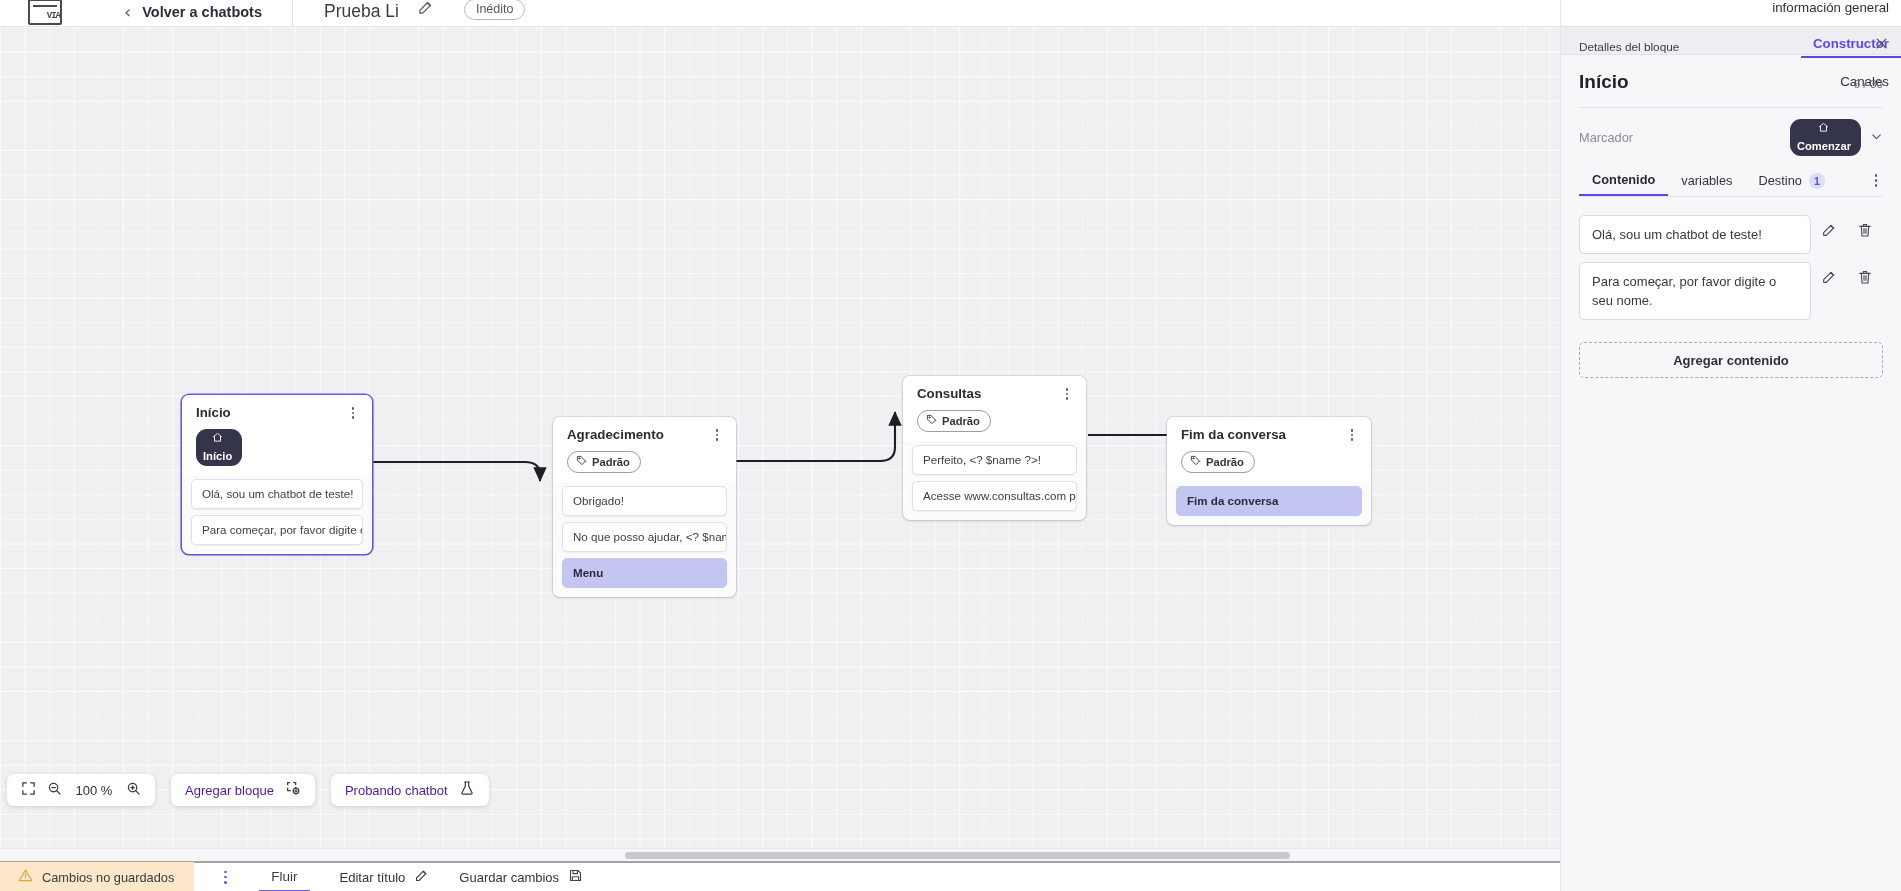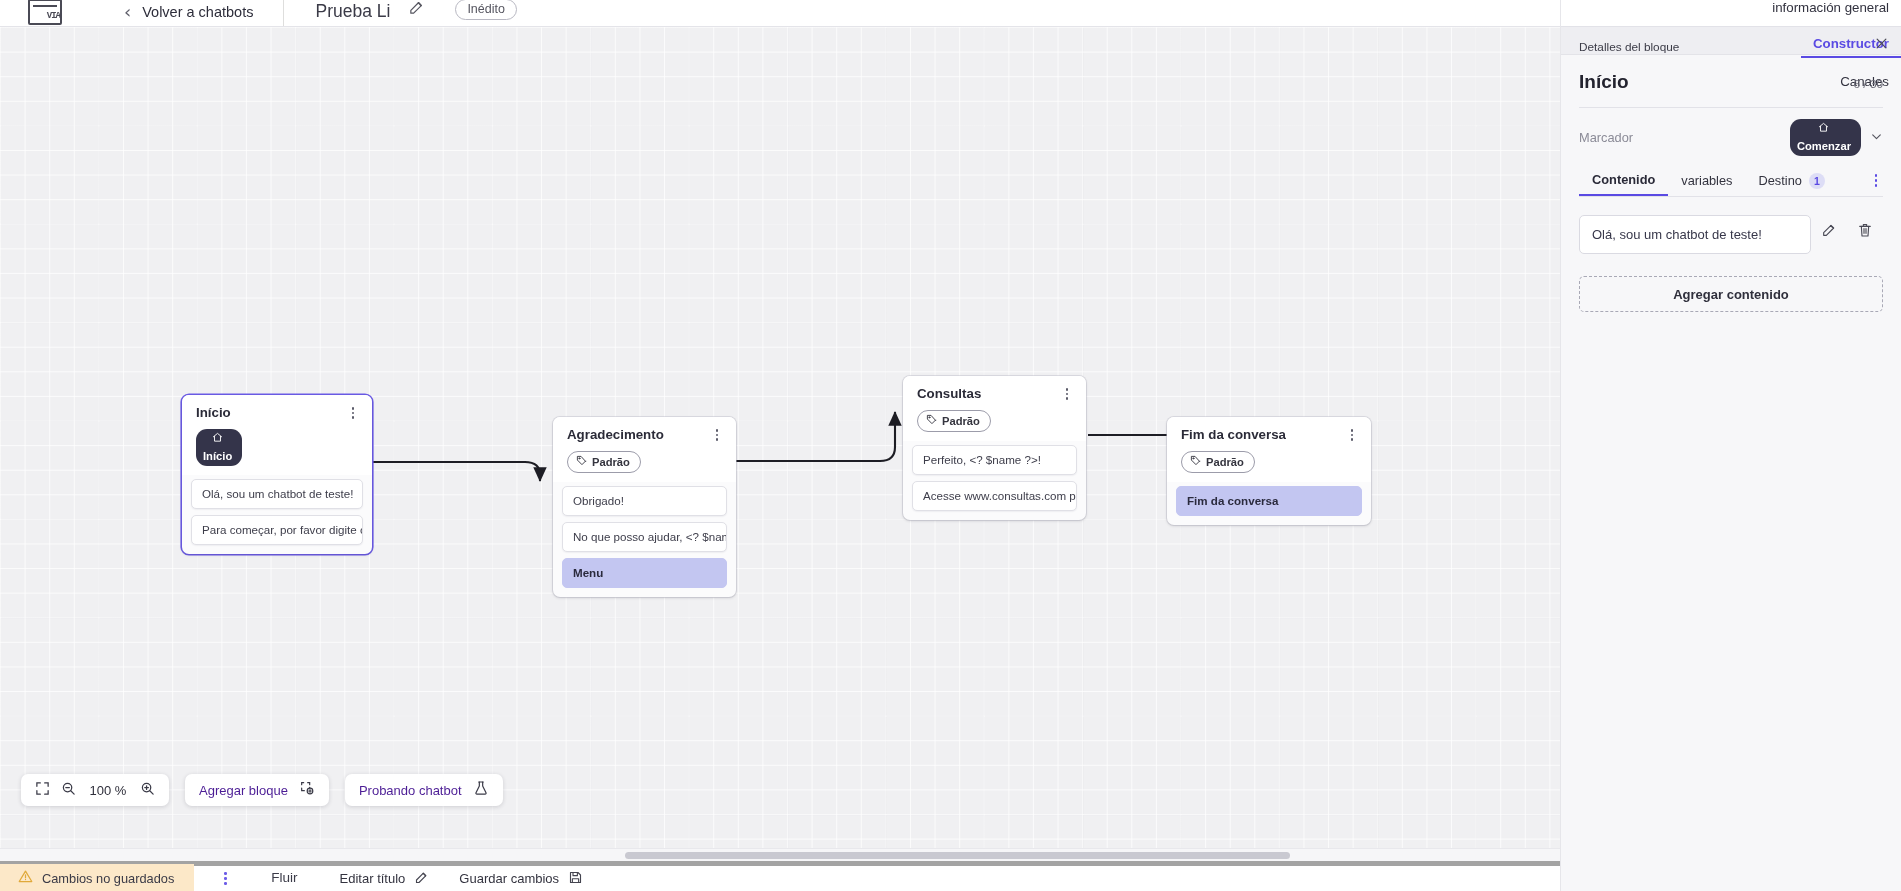--- a/index.html
+++ b/index.html
@@ -33,21 +33,21 @@
     letter-spacing: -1px; line-height: 12px; margin-bottom: 1px;
     font-family: "Liberation Mono", "DejaVu Sans Mono", monospace;
   }
   .back-chevron {
     margin-left: 62px; margin-bottom: 5px;
     font-size: 18px; color: #60606c; line-height: 1;
     font-family: "DejaVu Sans", sans-serif;
   }
   .back-label {
     margin-left: 11px; margin-bottom: 6px;
-    font-size: 14.5px; font-weight: 400; color: #2d2d3a;
+    font-size: 14.5px; font-weight: 700; color: #2d2d3a;
     white-space: nowrap;
   }
   .hdr-divider {
     margin-left: 30px; width: 1px; height: 27px; background: #dededd;
   }
   .bot-title {
     margin-left: 31px; margin-bottom: 4px;
     font-size: 17.5px; color: #3a3a47; white-space: nowrap;
   }
   .hdr-pencil { margin-left: 18px; margin-bottom: 6px; }
@@ -110,21 +110,21 @@
     padding: 7px 10px; font-size: 11.6px; color: #3d3d4a;
     line-height: 14px; white-space: nowrap; overflow: hidden;
     box-shadow: 0 1px 1.5px rgba(40,40,60,0.06);
   }
   .node-item.accent {
     background: #c3c6f1; border-color: #c3c6f1; color: #2a2a3d;
     font-weight: 600; box-shadow: none;
   }
 
   
-  .canvas-tools { position: absolute; left: 21px; bottom: 55px; display: flex; gap: 16px; }
+  .canvas-tools { position: absolute; left: 7px; bottom: 55px; display: flex; gap: 16px; }
   .tool-group {
     background: #ffffff; border-radius: 7px;
     box-shadow: 0 1px 4px rgba(30,30,50,0.16);
     height: 32px; display: flex; align-items: center;
     padding: 0 14px; gap: 11px;
   }
   .tool-label { font-size: 13px; color: #4c1d95; white-space: nowrap; }
   .zoom-val { font-size: 13px; color: #2f2f3b; white-space: nowrap; min-width: 42px; text-align: center; }
 
   
@@ -133,21 +133,21 @@
     background: #f6f6f8; border-top: 1px solid #e8e8ec;
   }
   .h-scroll-thumb {
     position: absolute; left: 625px; top: 3px; width: 665px; height: 7px;
     background: #c9c9d1; border-radius: 4px;
   }
 
   
   .statusbar {
     position: absolute; left: 0; bottom: 0; width: 1560px; height: 30px;
-    background: #ffffff; border-top: 5px solid #a3a3a3;
+    background: #ffffff; border-top: 2px solid #a3a3a3;
     display: flex; align-items: center;
   }
   .unsaved {
     background: #fce8c8; height: 30px; display: flex; align-items: center;
     gap: 9px; padding: 0 20px 0 18px;
   }
   .unsaved-text { font-size: 12.8px; color: #3a3a46; white-space: nowrap; }
   .sb-kebab {
     margin-left: 24px; width: 14px; height: 15px;
     display: flex; flex-direction: column; align-items: center;
@@ -542,19 +542,39 @@
             <svg width="16" height="16" viewBox="0 0 24 24" fill="none" stroke="#4a4a56" stroke-width="1.7" stroke-linecap="round" stroke-linejoin="round">
               <path d="M4 6.5h16"></path>
                 <path d="M9.5 6.5V4h5v2.5"></path>
                 <path d="M6.5 6.5L7.5 21h9l1-14.5"></path>
               <path d="M10.5 10v7"></path>
                 <path d="M13.5 10v7"></path>
             </svg>
           </span>
         </div>
       </div>
+      <div class="rp-row">
+        <div class="rp-msg">Para começar, por favor digite o seu nome.</div>
+        <div class="rp-row-actions">
+          <span class="rp-act">
+            <svg width="16" height="16" viewBox="0 0 24 24" fill="none" stroke="#4a4a56" stroke-width="1.7" stroke-linecap="round" stroke-linejoin="round">
+              <path d="M4 20h4L19 9l-4-4L4 16v4z"></path>
+                <path d="M14.5 5.5l4 4"></path>
+            </svg>
+          </span>
+          <span class="rp-act">
+            <svg width="16" height="16" viewBox="0 0 24 24" fill="none" stroke="#4a4a56" stroke-width="1.7" stroke-linecap="round" stroke-linejoin="round">
+              <path d="M4 6.5h16"></path>
+                <path d="M9.5 6.5V4h5v2.5"></path>
+                <path d="M6.5 6.5L7.5 21h9l1-14.5"></path>
+              <path d="M10.5 10v7"></path>
+                <path d="M13.5 10v7"></path>
+            </svg>
+          </span>
+        </div>
+      </div>
     </div>
 
     <div class="rp-add">Agregar contenido</div>
 
   </div>
 
 </div>
 
 </body></html>

